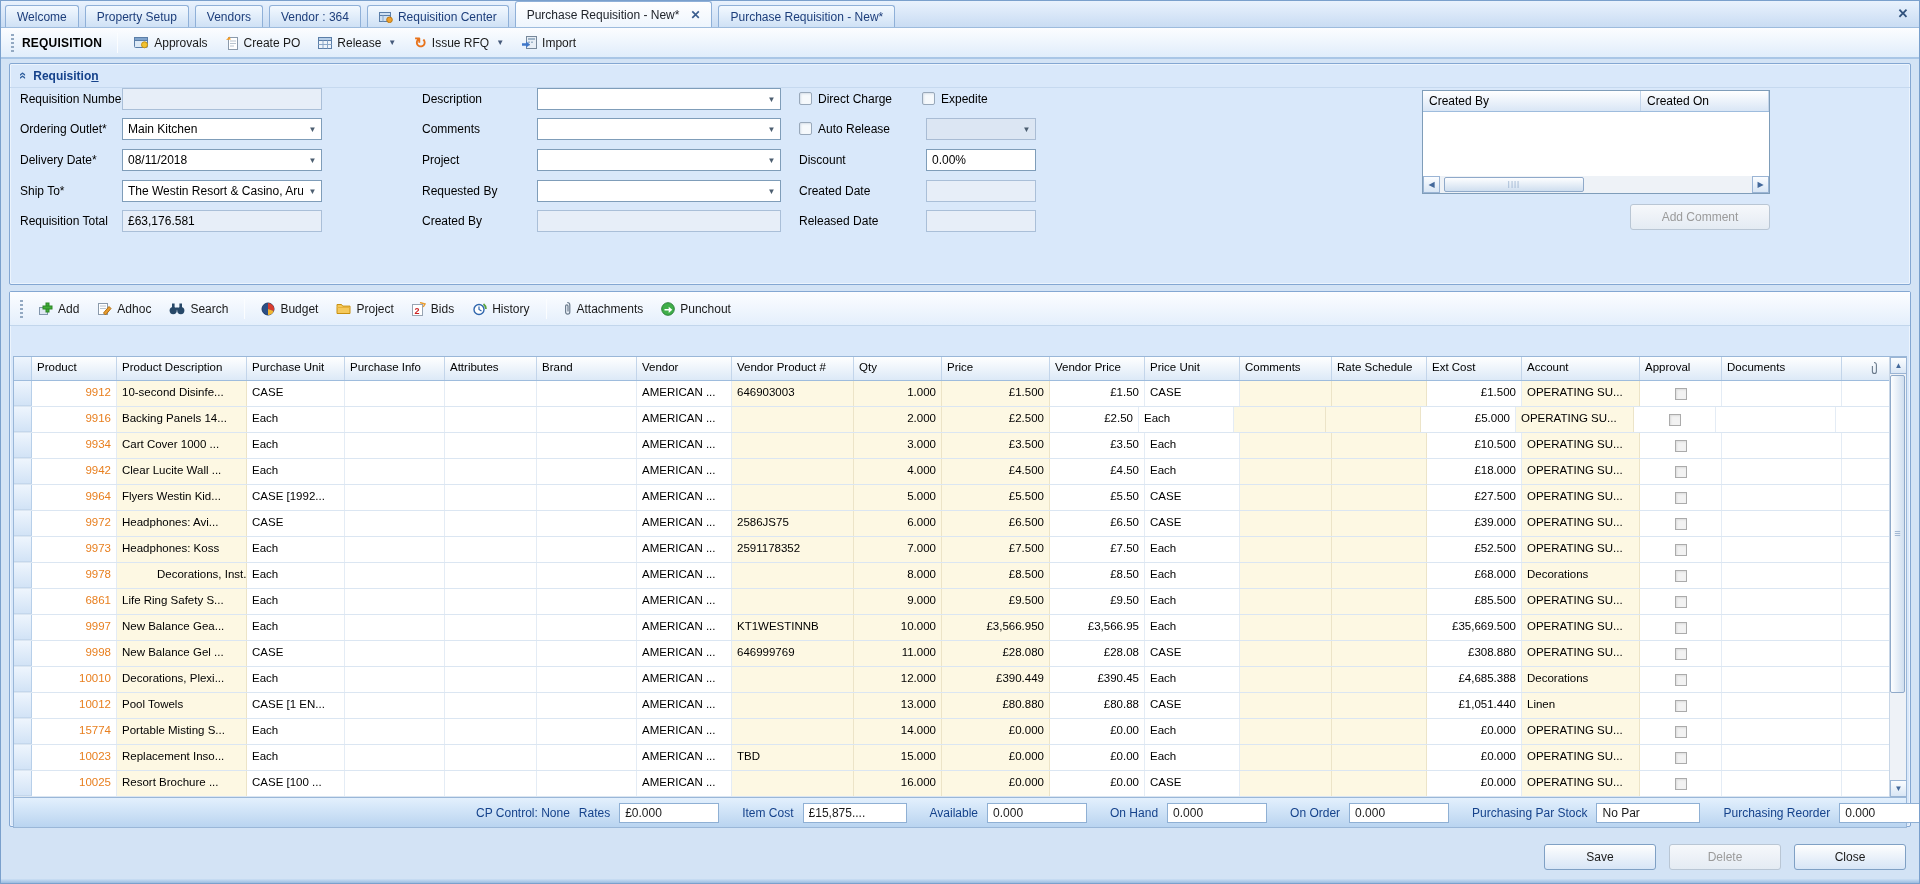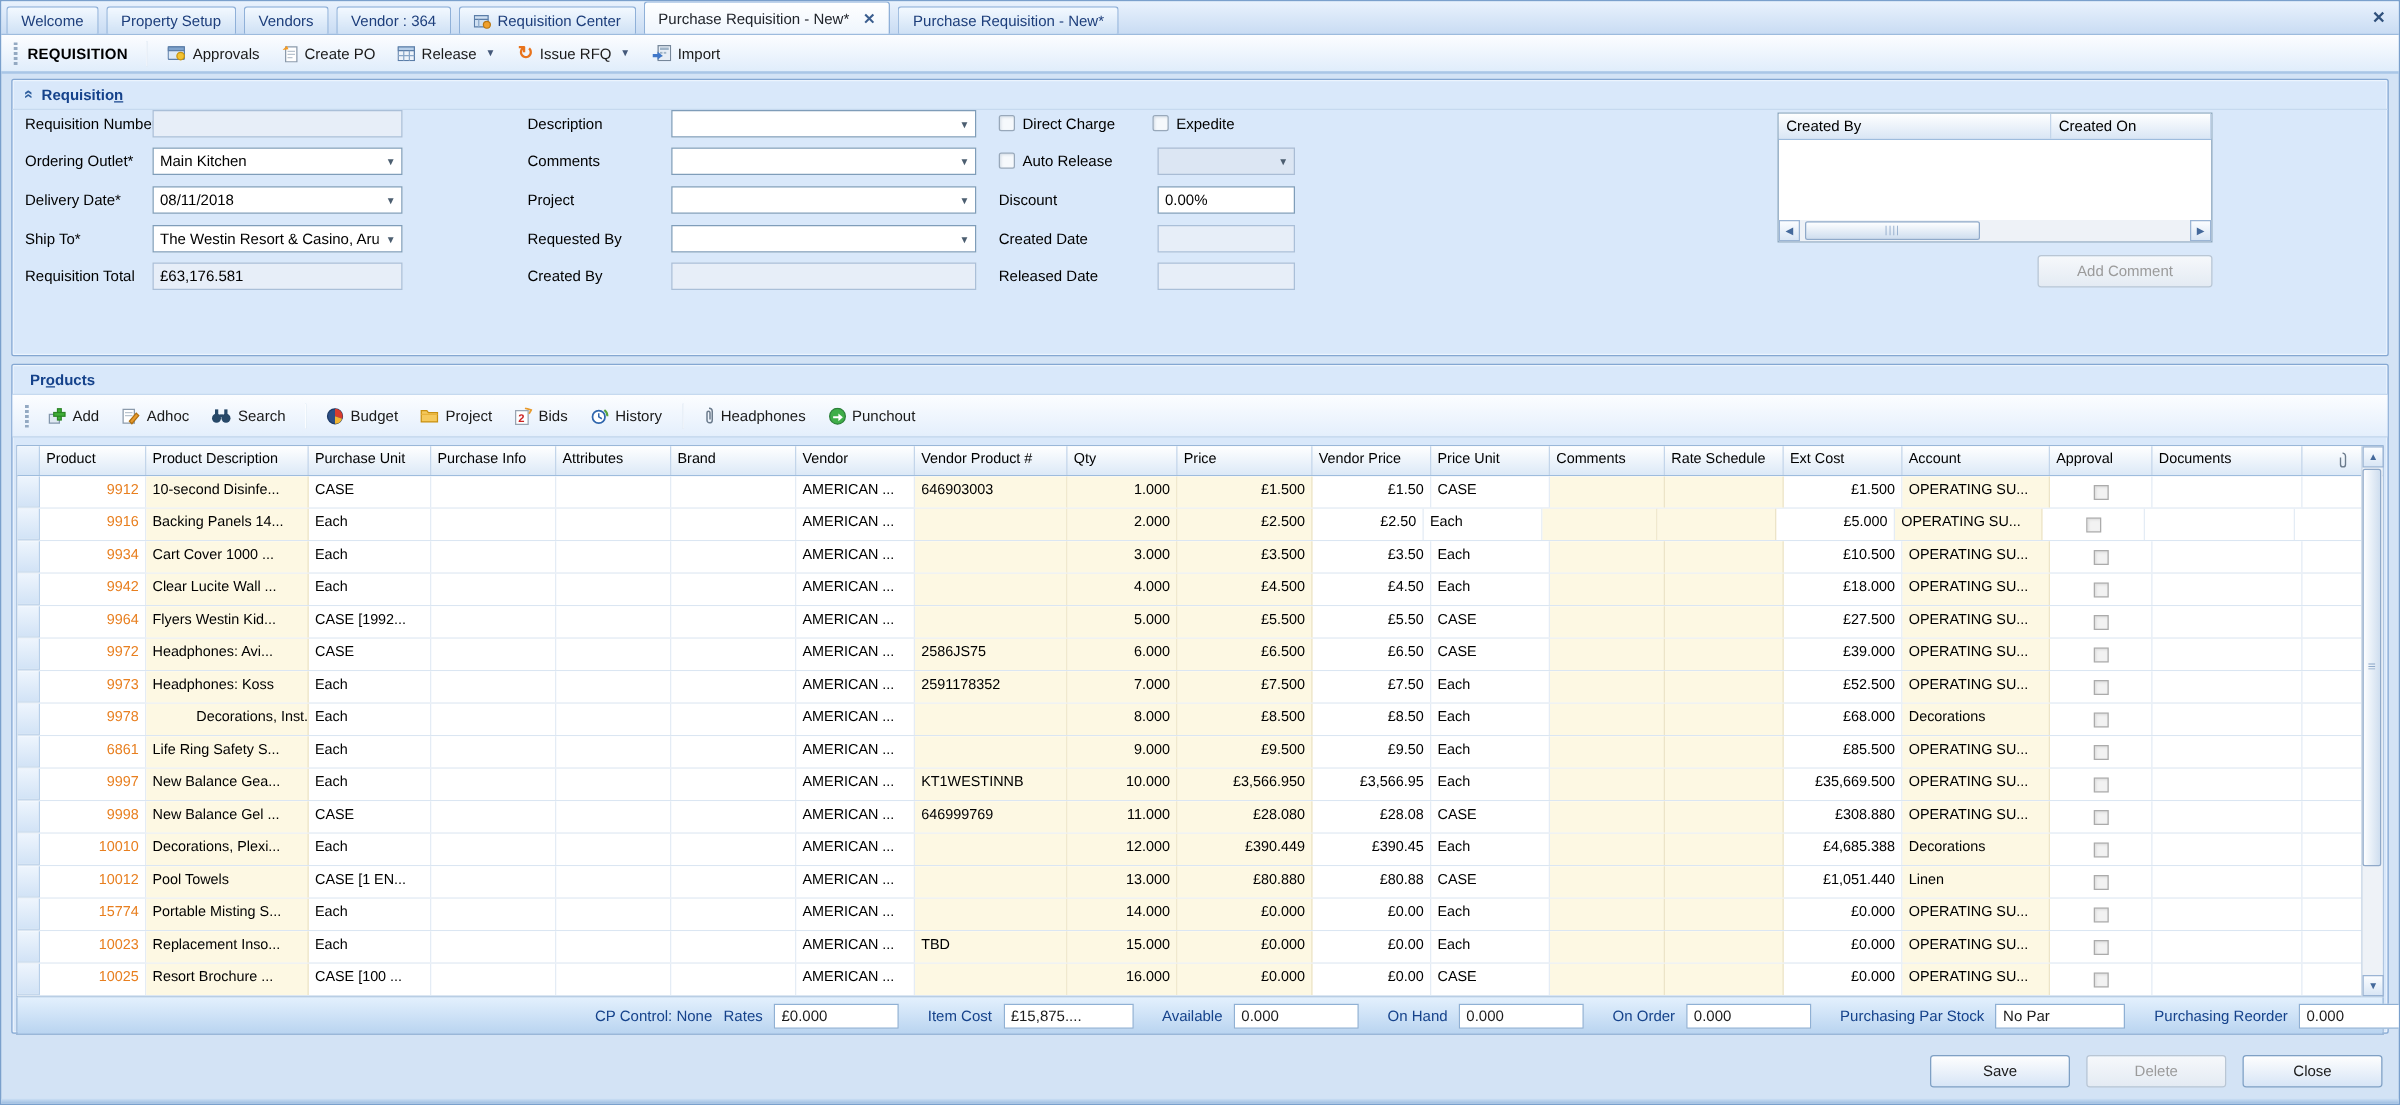--- a/index.html
+++ b/index.html
@@ -279,23 +279,20 @@
       <div class="hscroll">
         <div class="sbtn">◀</div>
         <div class="hthumb"></div>
         <div class="sbtn" style="margin-left:auto;">▶</div>
       </div>
     </div>
     <div class="btn dis" style="position:absolute; left:1620px; top:140px; width:140px;">Add Comment</div>
   </div>
 
   <div class="panel" style="top:290px; height:536px;">
-    <div class="panel-hdr" style="padding-left:14px;">
-      <span><span>Pr</span><span class="accel">o</span><span>ducts</span></span>
-    </div>
 
     <div style="height:34px; display:flex; align-items:center; padding-left:6px; gap:4px; background:linear-gradient(#fcfdff,#e4effc); border-bottom:1px solid #c2d6ec;">
       <div class="grip"></div>
       <div class="tbtn">
         <span class="ic">
           <svg width="15" height="14">
               <rect x="1.5" y="5.5" width="8" height="7" fill="#dfe8f2" stroke="#8296ac"></rect>
               <rect x="8" y="1" width="3" height="9" fill="#3fae36" stroke="#2c8526"></rect>
               <rect x="5" y="4" width="9" height="3" fill="#3fae36" stroke="#2c8526"></rect>
             </svg>
@@ -365,21 +362,21 @@
         </span>
           <span>History</span>
       </div>
       <div class="vsep"></div>
       <div class="tbtn">
         <span class="ic">
           <svg width="9" height="15">
               <path d="M4.2 1.5 a2.6 2.6 0 0 1 2.6 2.6 v7 a2.1 2.1 0 0 1 -4.2 0 v-6 a1.2 1.2 0 0 1 2.4 0 v5.5" fill="none" stroke="#6b7b8c" stroke-width="1.2"></path>
             </svg>
         </span>
-          <span>Headphones</span>
+          <span>Attachments</span>
       </div>
       <div class="tbtn">
         <span class="ic">
           <svg width="14" height="14">
               <circle cx="7" cy="7" r="6.3" fill="#3fae49" stroke="#2c8039"></circle>
               <path d="M3.5 7 h4.2 v-2.3 l3.6 3.1 -3.6 3.1 v-2.3 h-4.2 Z" fill="#fff"></path>
             </svg>
         </span>
           <span>Punchout</span>
       </div>

